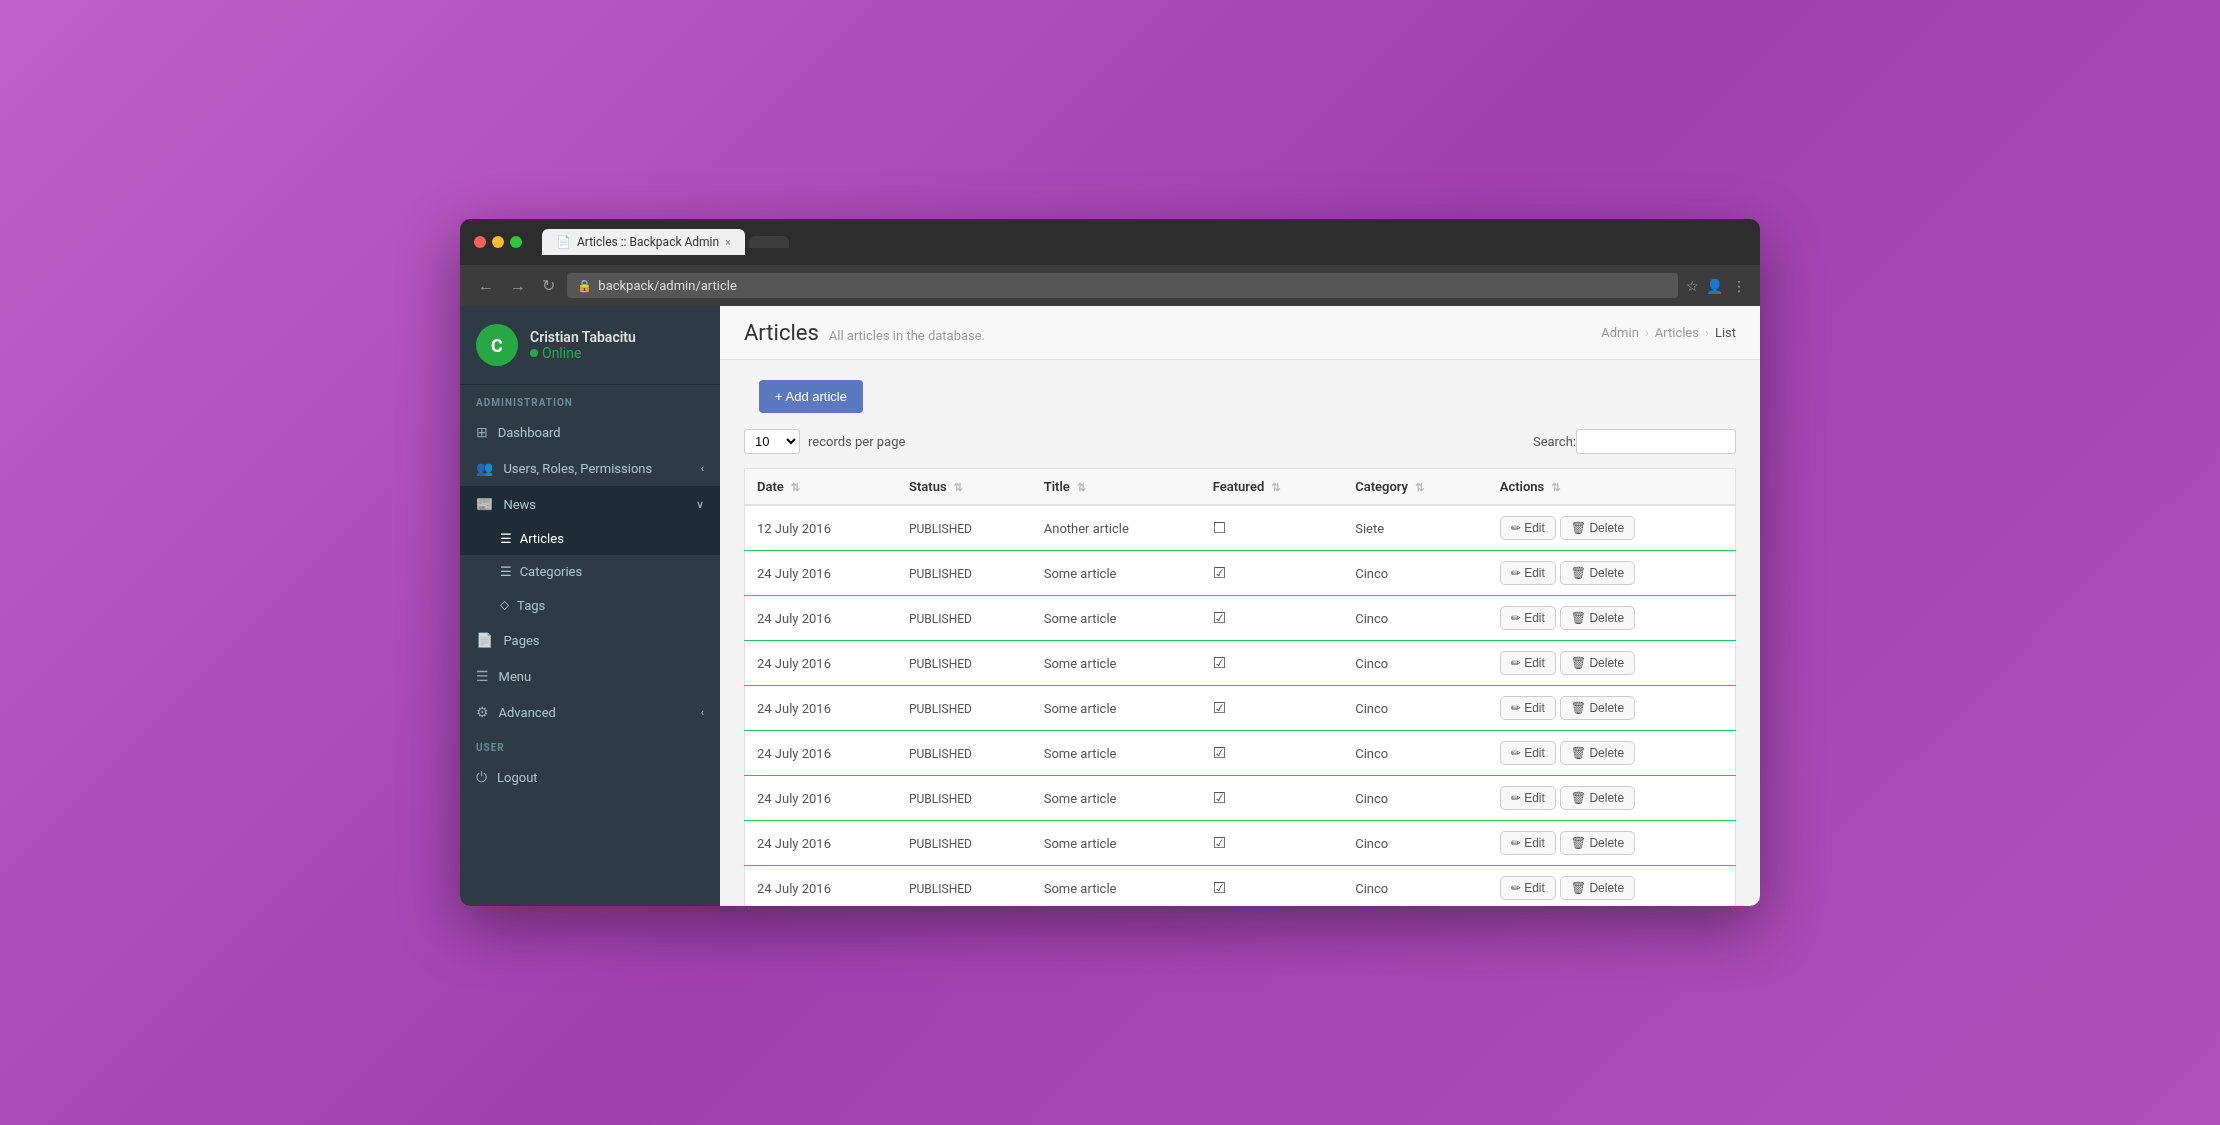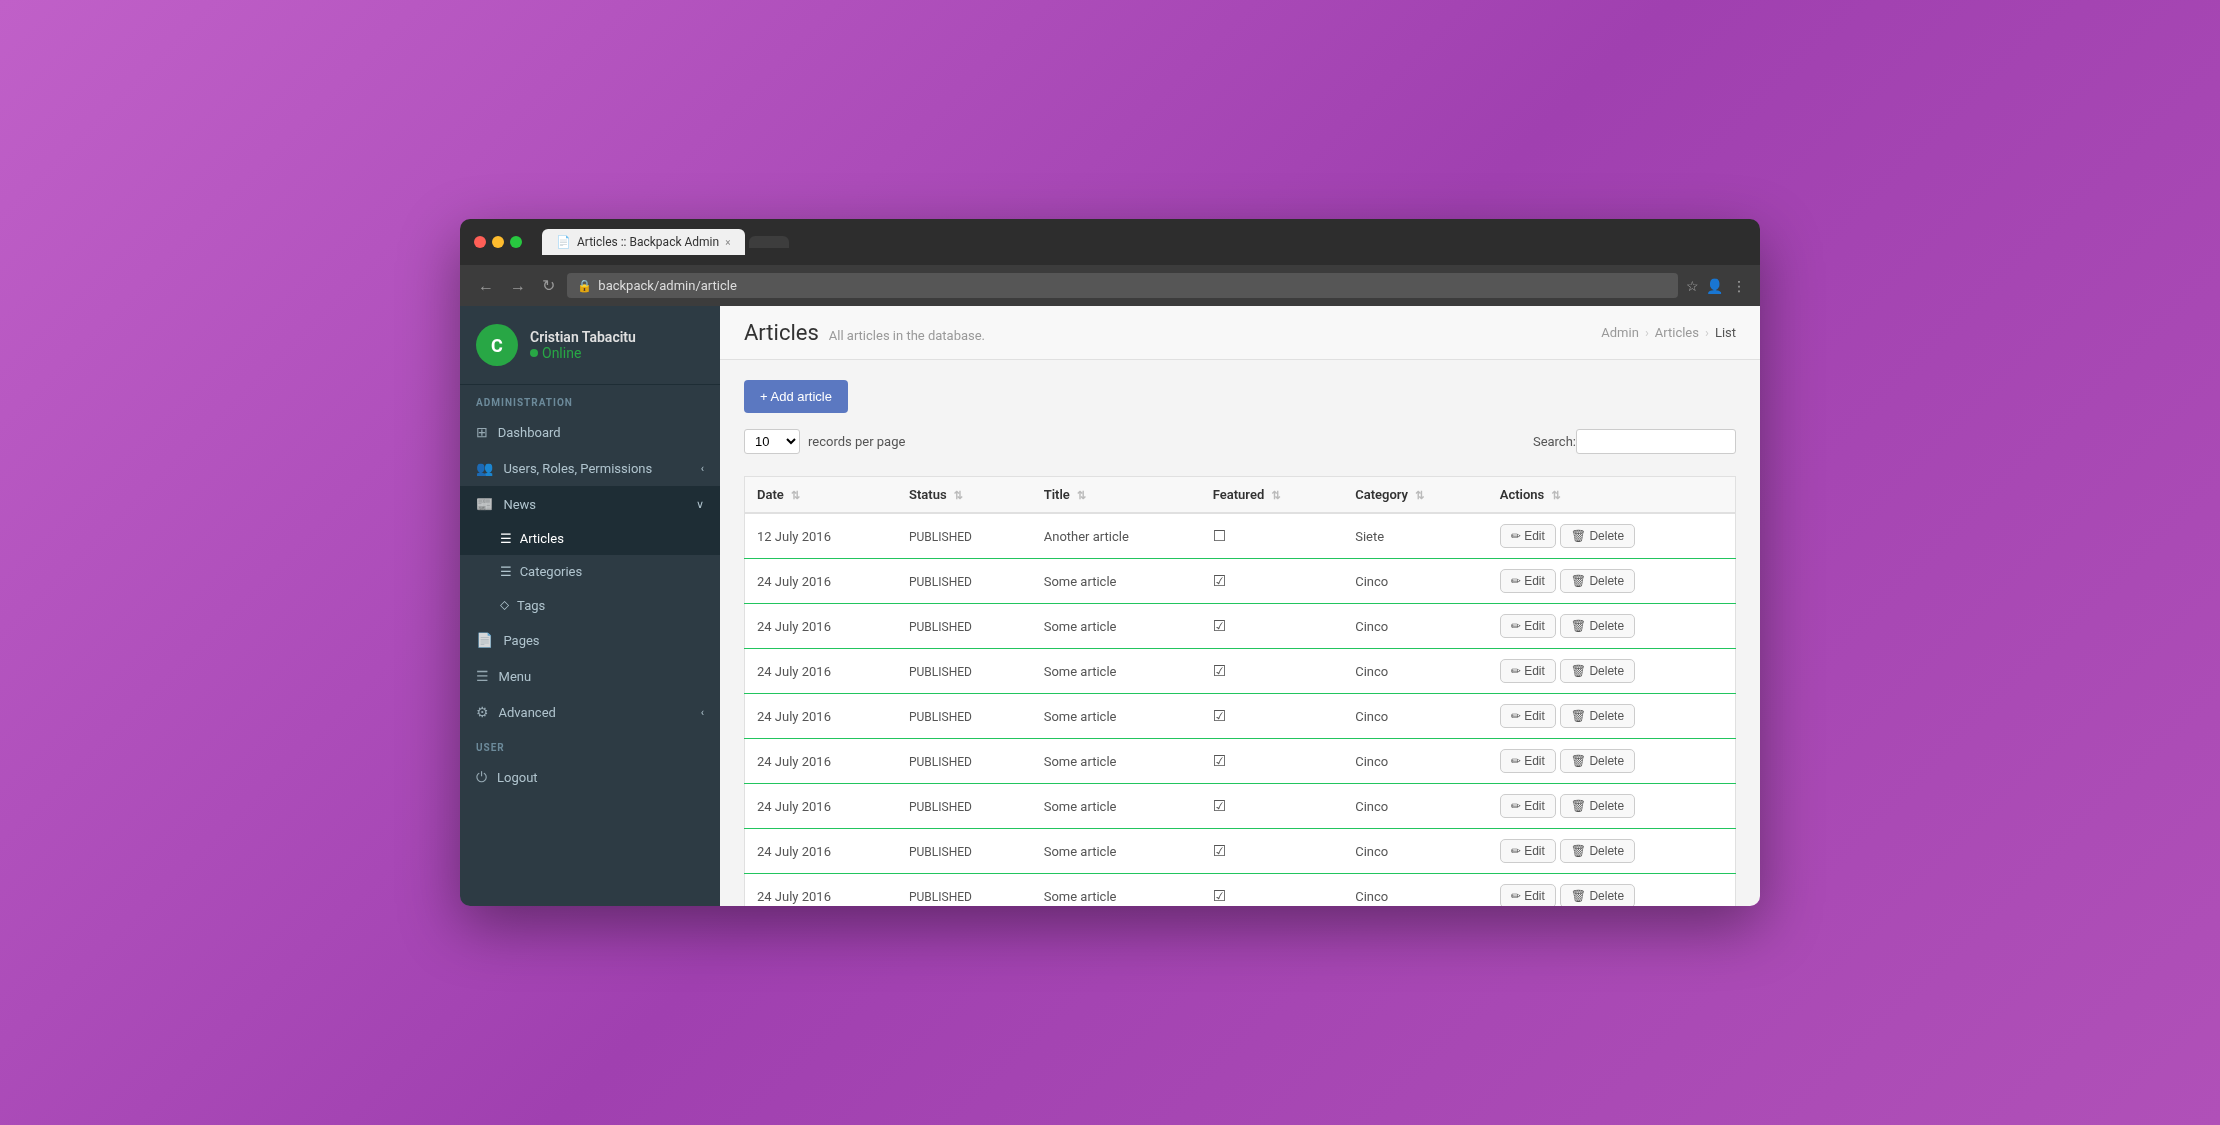--- a/index.html
+++ b/index.html
@@ -174,26 +174,27 @@
       color: white;
       border: none;
       padding: 9px 16px;
       border-radius: 4px;
       font-size: 13px;
       cursor: pointer;
       display: inline-flex;
       align-items: center;
       gap: 6px;
       margin-bottom: 16px;
+      margin-left: 15px;
     }
     .table-controls {
       display: flex;
       align-items: center;
       justify-content: space-between;
-      margin-bottom: 22px;
+      margin-bottom: 14px;
     }
     .records-per-page {
       display: flex;
       align-items: center;
       gap: 8px;
       font-size: 13px;
       color: #555;
     }
     .records-select {
       border: 1px solid #ccc;

